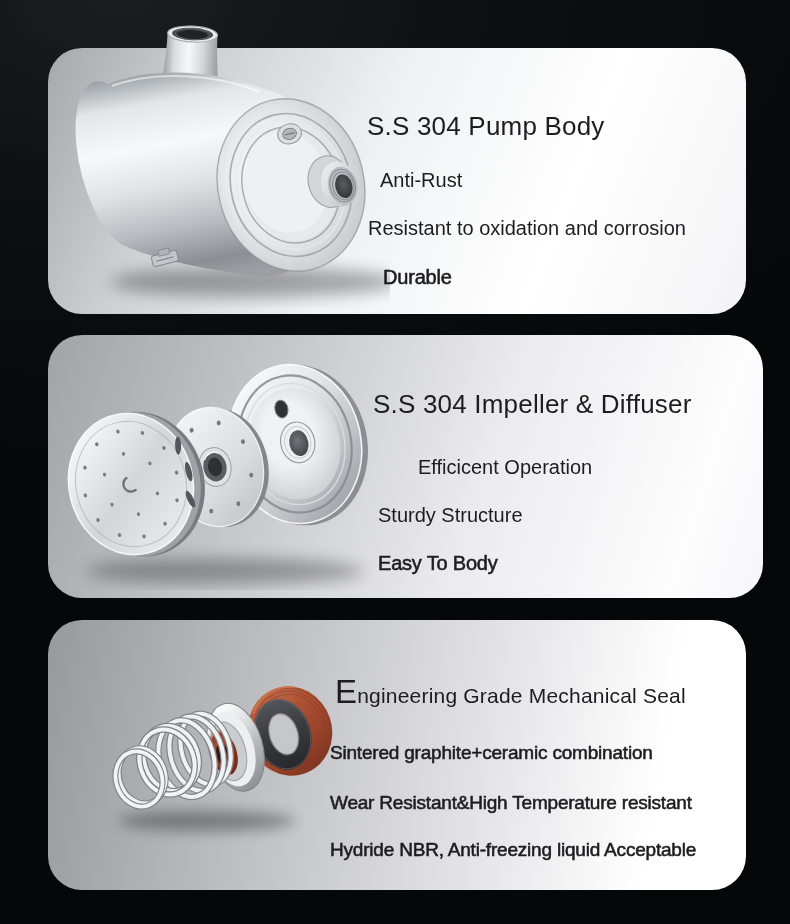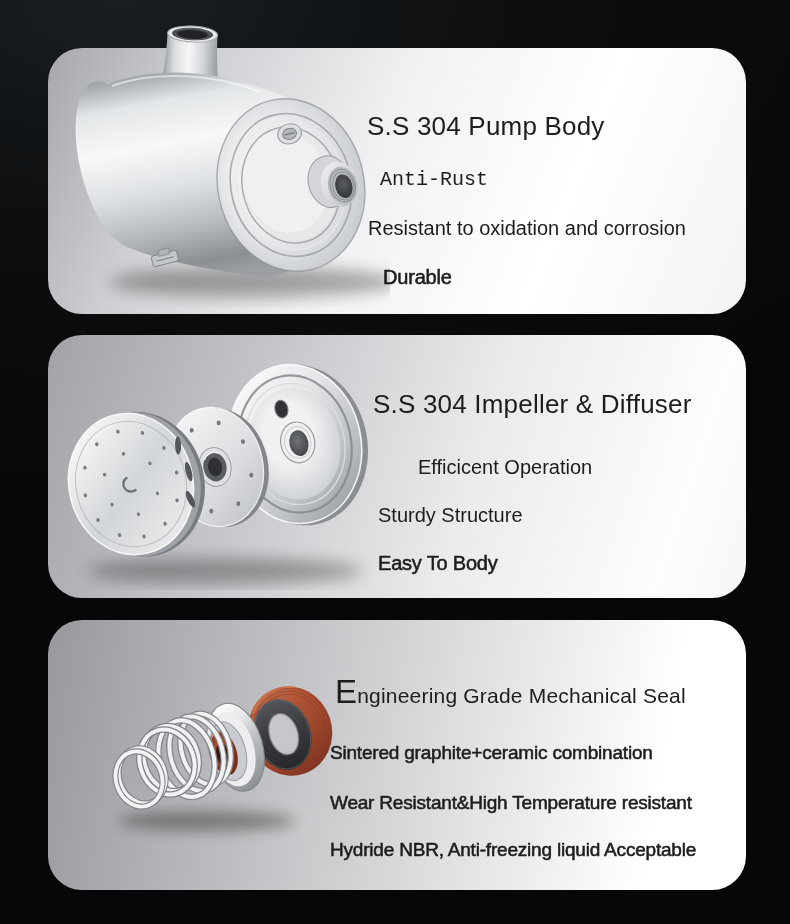--- a/index.html
+++ b/index.html
@@ -5,37 +5,37 @@
   html,body{margin:0;padding:0;background:#000;}
   .stage{
     position:relative;width:790px;height:924px;overflow:hidden;
     background:radial-gradient(900px 500px at 15% 0%, #1a1e20 0%, #0c0e10 45%, #060708 100%);
     font-family:"Liberation Sans","DejaVu Sans",sans-serif;
   }
   .panel{position:absolute;left:48px;width:698px;border-radius:34px;text-align:center;}
   .p1{top:48px;height:266px;
       background:linear-gradient(112deg,#a7a8ac 0%,#cdcfd2 20%,#f0f1f3 46%,#ffffff 72%,#f3f3f5 100%);}
   .p2{top:335px;height:263px;
-      background:linear-gradient(108deg,#a2a3a7 0%,#c3c4c8 28%,#ebebed 60%,#fdfdfe 88%,#f6f6f8 100%);}
+      background:linear-gradient(108deg,#a2a3a7 0%,#c3c4c8 28%,#ebebed 60%,#fdfdfe 88%,#f6f6f8 100%);padding-left:17px;}
   .p3{top:620px;height:270px;
       background:linear-gradient(100deg,#98999d 0%,#b8b9bc 26%,#dfdfe2 58%,#ffffff 86%,#ffffff 100%);}
   .title{
     position:absolute;color:#1d1d1f;font-size:26px;font-weight:400;
     letter-spacing:0.2px;white-space:nowrap;line-height:1.15;
   }
   .p1 .title{left:319px;top:42px;}
   .p2 .title{left:325px;top:33px;}
   .p3 .title{left:287px;top:36px;font-size:21px;}
   .p3 .title::first-letter{font-size:33px;}
   .feature{
     position:absolute;color:#1d1d1f;font-size:20px;font-weight:400;
     white-space:nowrap;line-height:1.2;
   }
   .strong{-webkit-text-stroke:0.55px #1d1d1f;letter-spacing:-0.2px;}
-  .p1 .f1{left:332px;top:100px;font-family:Liberation Mono, monospace;} .p1 .f2{left:320px;top:148px;} .p1 .f3{left:320px;top:197px;margin-left:15px;}
+  .p1 .f1{left:332px;top:100px;} .p1 .f2{left:320px;top:148px;} .p1 .f3{left:320px;top:197px;margin-left:15px;}
   .p2 .f1{left:330px;top:100px;margin-left:40px;} .p2 .f2{left:330px;top:148px;} .p2 .f3{left:330px;top:196px;}
   .p3 .feature{font-size:19px;}
   .p3 .f1{left:282px;top:103px;} .p3 .f2{left:282px;top:153px;} .p3 .f3{left:282px;top:200px;}
   .illus{position:absolute;pointer-events:none;}
   #pumpSvg{left:50px;top:16px;}
   #impSvg{left:50px;top:345px;}
   #sealSvg{left:85px;top:640px;}
 </style>
 </head>
 <body>

